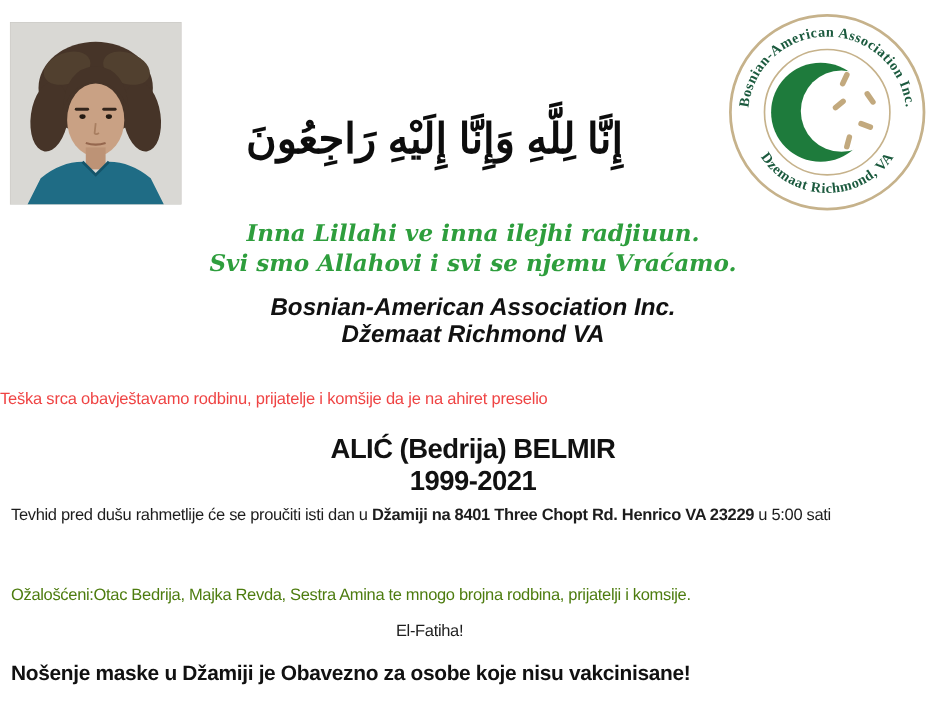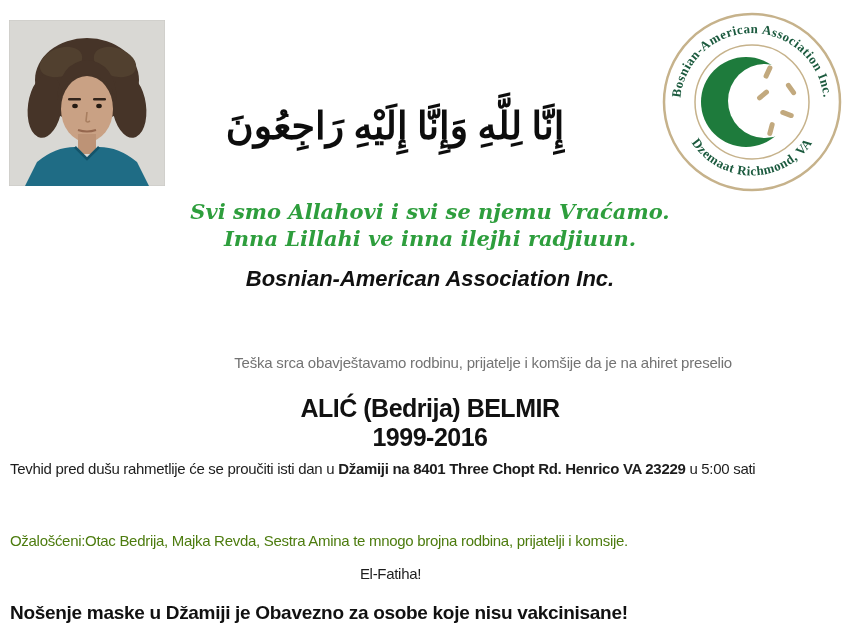--- a/index.html
+++ b/index.html
@@ -4,39 +4,39 @@
 <style>
   html,body{margin:0;padding:0;background:#ffffff;}
   body{width:860px;height:640px;position:relative;overflow:hidden;
        font-family:"Liberation Sans",sans-serif;color:#1a1a1a;}
   .abs{position:absolute;}
 
   
   .photo-wrap{left:9px;top:20px;width:156px;height:166px;}
   .calligraphy{left:205px;top:72px;width:380px;height:108px;
     display:flex;align-items:center;justify-content:center;
-    font-family:Liberation Serif, serif;font-weight:bold;
+    font-family:Liberation Sans, sans-serif;font-weight:bold;
     font-size:38px;color:#0d0d0d;white-space:nowrap;direction:rtl;text-align:center;}
   .logo-wrap{left:660px;top:10px;width:184px;height:184px;}
 
   
   .invocation{left:0;top:198px;width:860px;text-align:center;
     font-family:"DejaVu Serif","Liberation Serif",serif;
     font-style:italic;font-weight:bold;font-size:21px;line-height:27px;
     color:#2e9e3d;}
 
   
   .org{left:0;top:266px;width:860px;text-align:center;
     font-style:italic;font-weight:bold;color:#111;}
   .org-name,.org-branch{font-size:22px;line-height:25px;}
   .org-address{font-size:17px;line-height:22px;text-decoration:underline;white-space:pre;}
 
   
-  .lead{left:0;top:354px;width:732px;text-align:right;
-    font-size:15px;letter-spacing:-0.2px;color:#737373;}
+  .lead{left:0;top:354px;width:732px;text-align:left;
+    font-size:15px;letter-spacing:-0.2px;color:#ef4444;}
   .deceased{left:0;top:394px;width:860px;text-align:center;
     font-weight:bold;font-size:25px;line-height:29px;letter-spacing:-0.5px;color:#111;}
 
   
   .details{left:10px;top:458px;width:842px;font-size:15px;
     line-height:21px;letter-spacing:-0.3px;color:#1d1d1d;}
   .b{font-weight:bold;}
   .mourners{left:10px;top:532px;width:842px;font-size:15px;letter-spacing:-0.3px;color:#4d7c0f;}
   .fatiha{left:0;top:565px;width:781px;text-align:center;font-size:15px;letter-spacing:-0.3px;color:#1d1d1d;}
   .notice{left:10px;top:602px;width:842px;font-weight:bold;font-size:19px;letter-spacing:-0.3px;color:#111;}
@@ -106,33 +106,34 @@
         <textPath href="#arcTop" startOffset="50%" text-anchor="middle">Bosnian-American Association Inc.</textPath>
       </text>
       <text>
         <textPath href="#arcBottom" startOffset="50%" text-anchor="middle">Dzemaat Richmond, VA</textPath>
       </text>
     </g>
   </svg>
 </div>
 
 <div class="abs invocation">
+  <div>Inna Lillahi ve inna ilejhi radjiuun.</div>
   <div>Svi smo Allahovi i svi se njemu Vraćamo.</div>
-  <div>Inna Lillahi ve inna ilejhi radjiuun.</div>
 </div>
 
 <div class="abs org">
   <div class="org-name">Bosnian-American Association Inc.</div>
+  <div class="org-branch">Džemaat Richmond VA</div>
 </div>
 
 <div class="abs lead">Teška srca obavještavamo rodbinu, prijatelje i komšije da je na ahiret preselio</div>
 
 <div class="abs deceased">
   <div>ALIĆ (Bedrija) BELMIR</div>
-  <div>1999-2016</div>
+  <div>1999-2021</div>
 </div>
 
 <div class="abs details">
   <div><span>Tevhid pred dušu rahmetlije će se proučiti isti dan u </span><span class="b">Džamiji na 8401 Three Chopt Rd. Henrico VA 23229</span><span> u 5:00 sati</span></div>
 </div>
 
 <div class="abs mourners">Ožalošćeni:Otac Bedrija, Majka Revda, Sestra Amina te mnogo brojna rodbina, prijatelji i komsije.</div>
 
 <div class="abs fatiha">El-Fatiha!</div>
 

